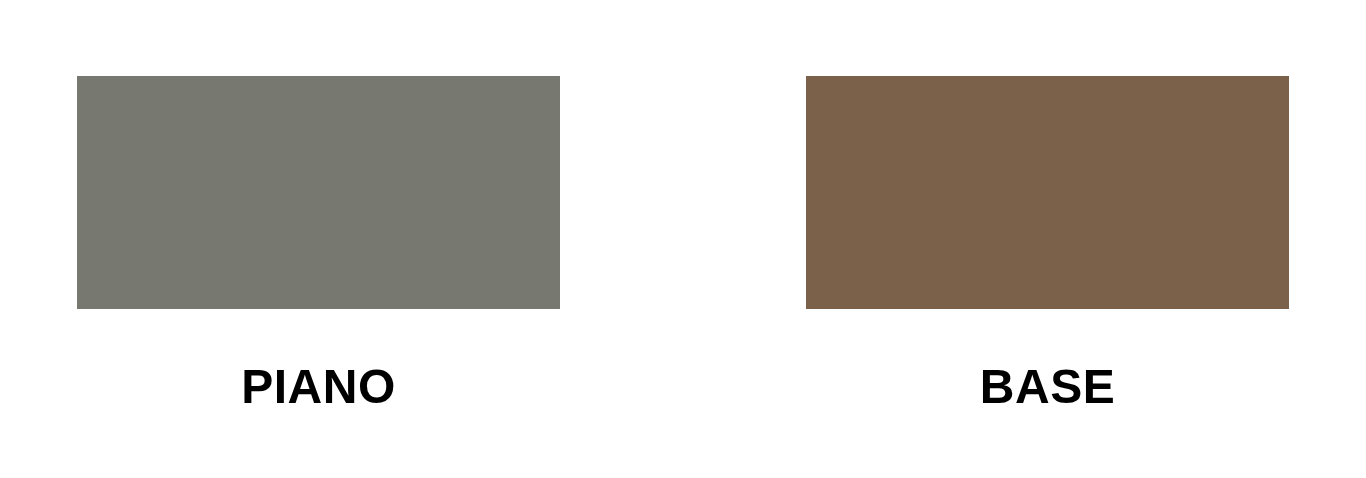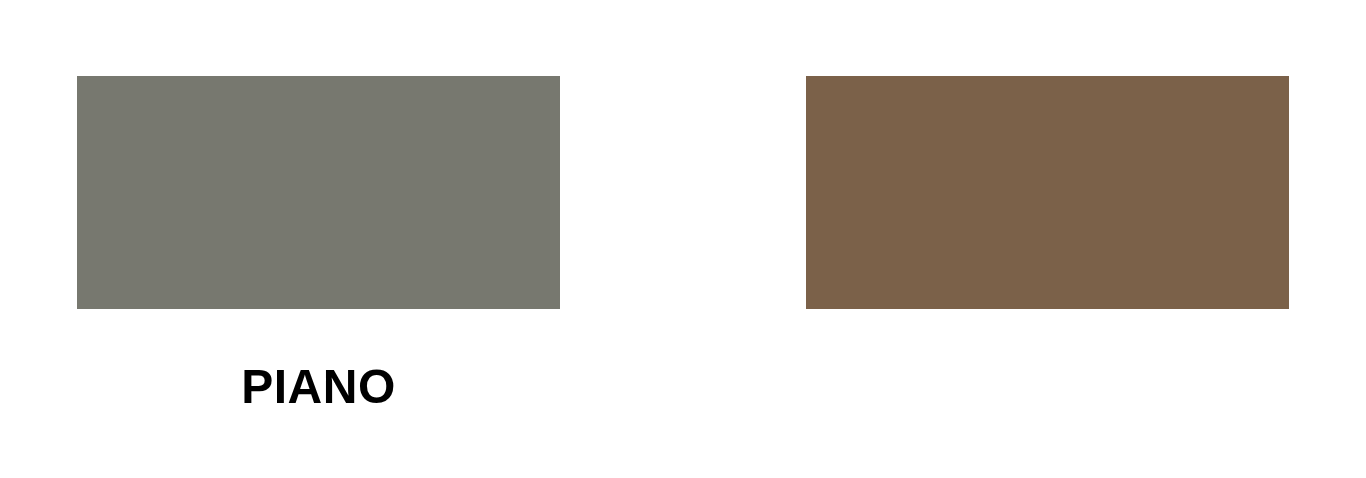--- a/index.html
+++ b/index.html
@@ -53,15 +53,16 @@
 
 <div class="swatch-board">
 
   <div class="swatch-cell cell-left">
     <div class="swatch-chip" style="background-color: rgb(119, 120, 111);"></div>
     <div class="swatch-caption">PIANO</div>
   </div>
 
   <div class="swatch-cell cell-right">
     <div class="swatch-chip" style="background-color: rgb(123, 97, 73);"></div>
+    <div class="swatch-caption">BASE</div>
   </div>
 
 </div>
 
 </body></html>

